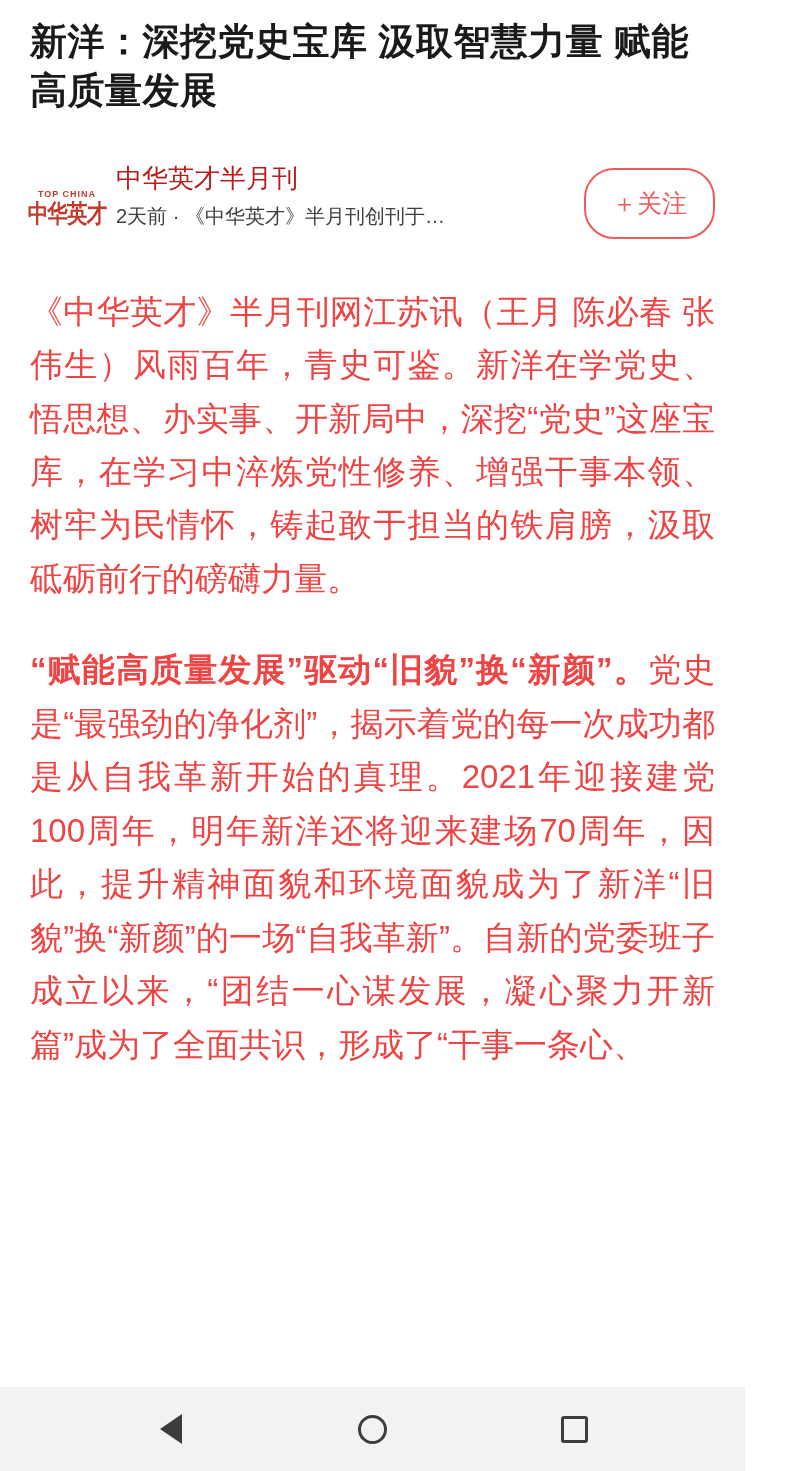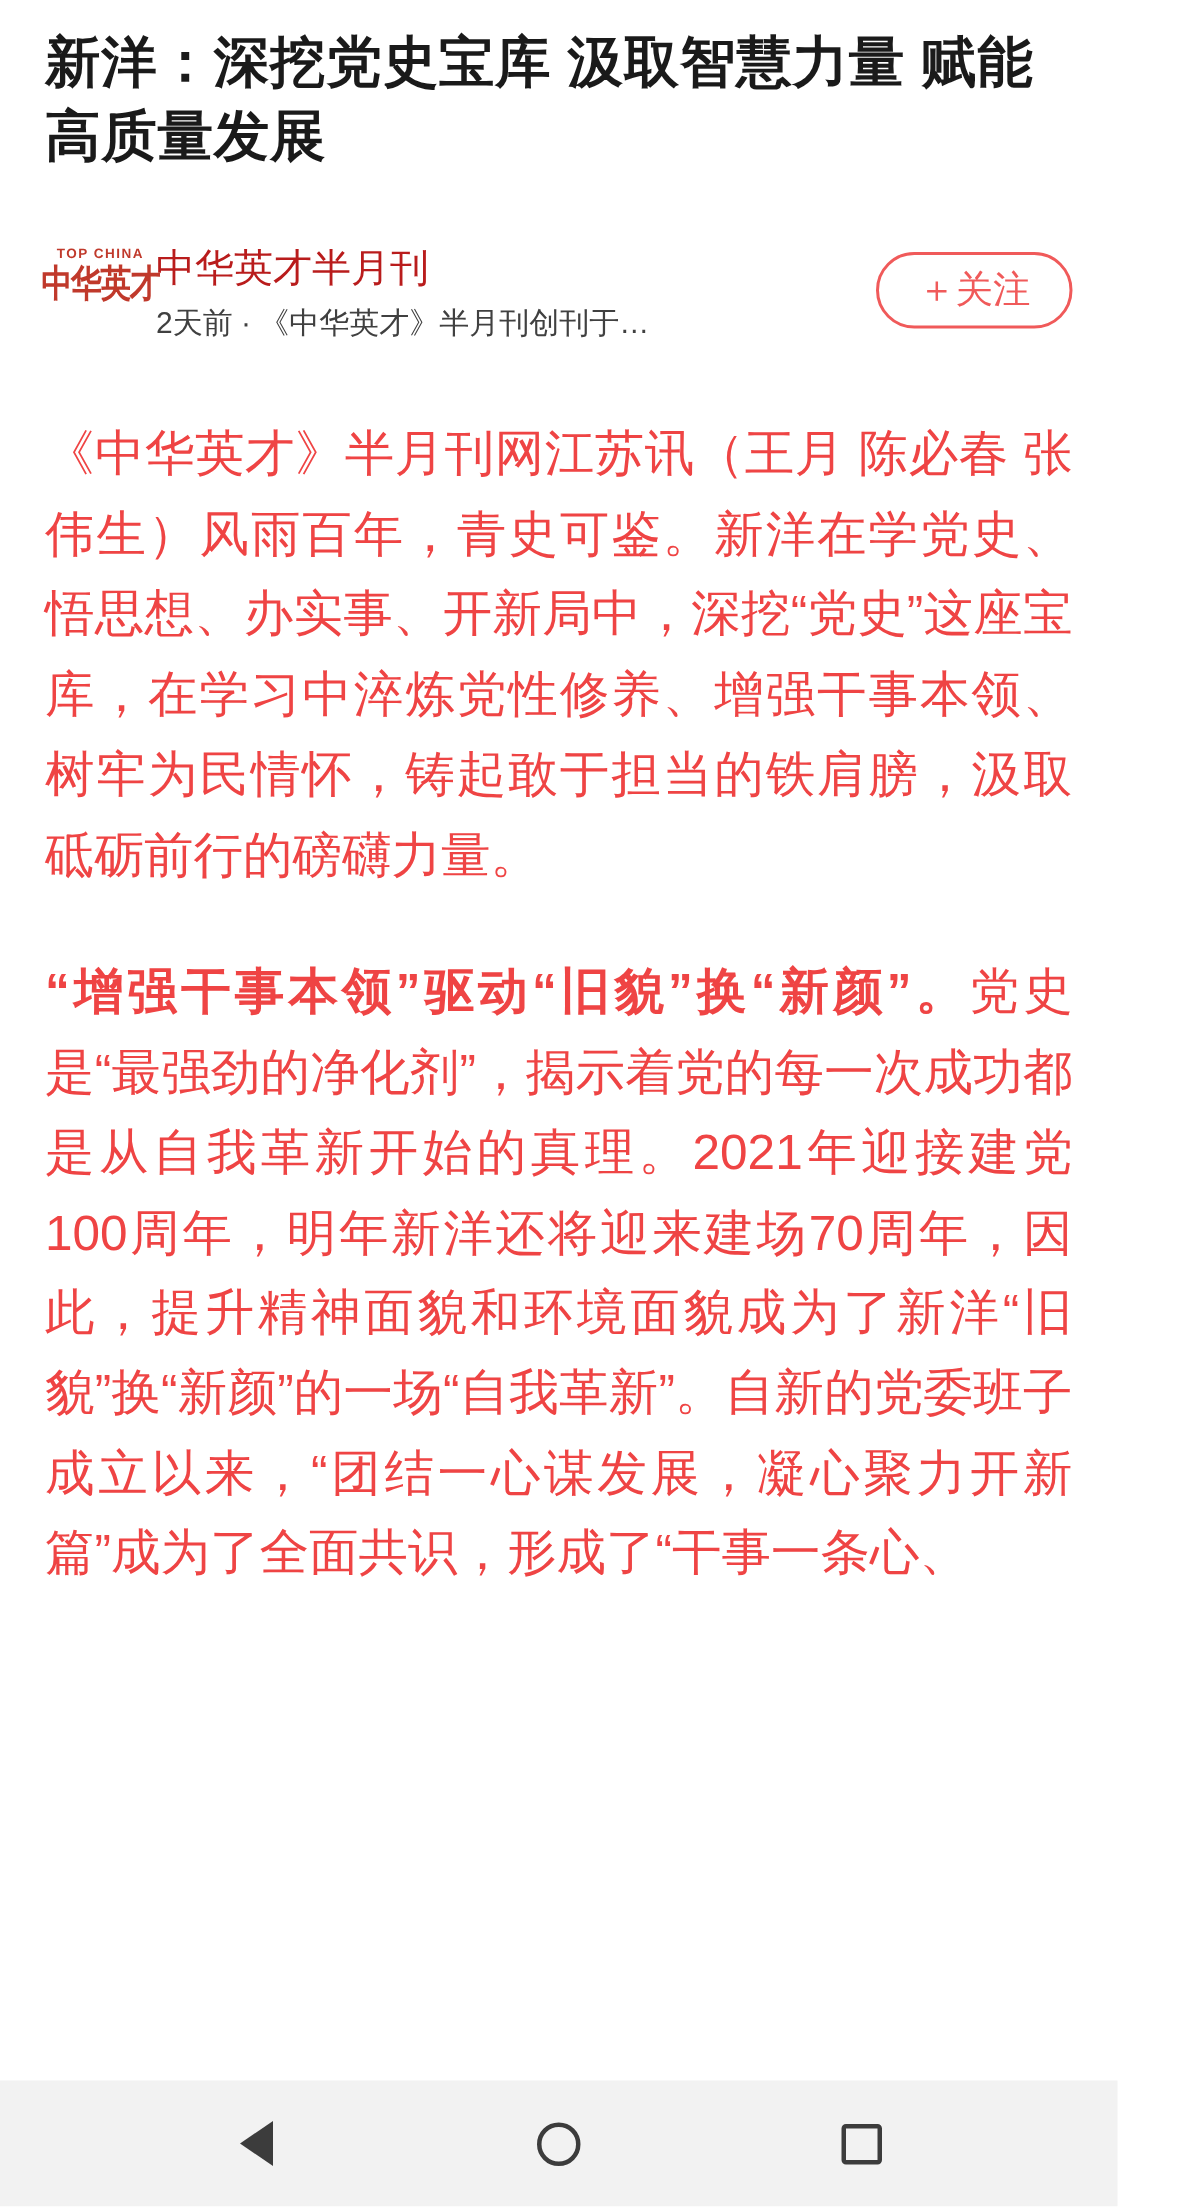--- a/index.html
+++ b/index.html
@@ -36,25 +36,25 @@
   }
   .byline {
     display: flex;
     align-items: flex-start;
     margin-bottom: 46px;
   }
   .pub-logo {
     width: 74px;
     height: 66px;
     flex: 0 0 74px;
-    margin-right: 0;
+    margin-right: 12px;
     display: flex;
     flex-direction: column;
     align-items: center;
-    justify-content: flex-start;
+    justify-content: flex-end;
     padding-top: 4px;
   }
   .pub-logo .logo-top {
     font-size: 9px;
     color: #c0392b;
     letter-spacing: 1px;
     font-weight: bold;
     margin-bottom: 2px;
   }
   .pub-logo .logo-main {
@@ -89,21 +89,21 @@
     max-width: 440px;
   }
   .follow-btn {
     flex: 0 0 auto;
     margin-left: 10px;
     margin-top: 8px;
     border: 2px solid #f05a5a;
     color: #f05a5a;
     border-radius: 30px;
     font-size: 25px;
-    padding: 11px 26px;
+    padding: 21px 26px;
     background: #ffffff;
     line-height: 1;
     white-space: nowrap;
     cursor: pointer;
   }
   .body-text {
     font-size: 33px;
     line-height: 1.62;
     color: #ef4444;
     margin: 0 0 38px 0;
@@ -164,21 +164,21 @@
         <div class="pub-meta">2天前 · 《中华英才》半月刊创刊于…</div>
       </div>
       <button class="follow-btn">＋关注</button>
     </div>
 
     <p class="body-text">
       <span>《中华英才》半月刊网江苏讯（王月 陈必春 张伟生）风雨百年，青史可鉴。新洋在学党史、悟思想、办实事、开新局中，深挖“党史”这座宝库，在学习中淬炼党性修养、增强干事本领、树牢为民情怀，铸起敢于担当的铁肩膀，汲取砥砺前行的磅礴力量。</span>
     </p>
 
     <p class="body-text last">
-      <b>“增强干事本领”驱动“旧貌”换“新颜”。</b><span>党史是“最强劲的净化剂”，揭示着党的每一次成功都是从自我革新开始的真理。2021年迎接建党100周年，明年新洋还将迎来建场70周年，因此，提升精神面貌和环境面貌成为了新洋“旧貌”换“新颜”的一场“自我革新”。自新的党委班子成立以来，“团结一心谋发展，凝心聚力开新篇”成为了全面共识，形成了“干事一条心、</span>
+      <b>“赋能高质量发展”驱动“旧貌”换“新颜”。</b><span>党史是“最强劲的净化剂”，揭示着党的每一次成功都是从自我革新开始的真理。2021年迎接建党100周年，明年新洋还将迎来建场70周年，因此，提升精神面貌和环境面貌成为了新洋“旧貌”换“新颜”的一场“自我革新”。自新的党委班子成立以来，“团结一心谋发展，凝心聚力开新篇”成为了全面共识，形成了“干事一条心、</span>
     </p>
 
   </div>
 
   <div class="navbar">
     <div class="nav-btn">
         <div class="tri"></div>
       </div>
     <div class="nav-btn">
         <div class="circ"></div>

